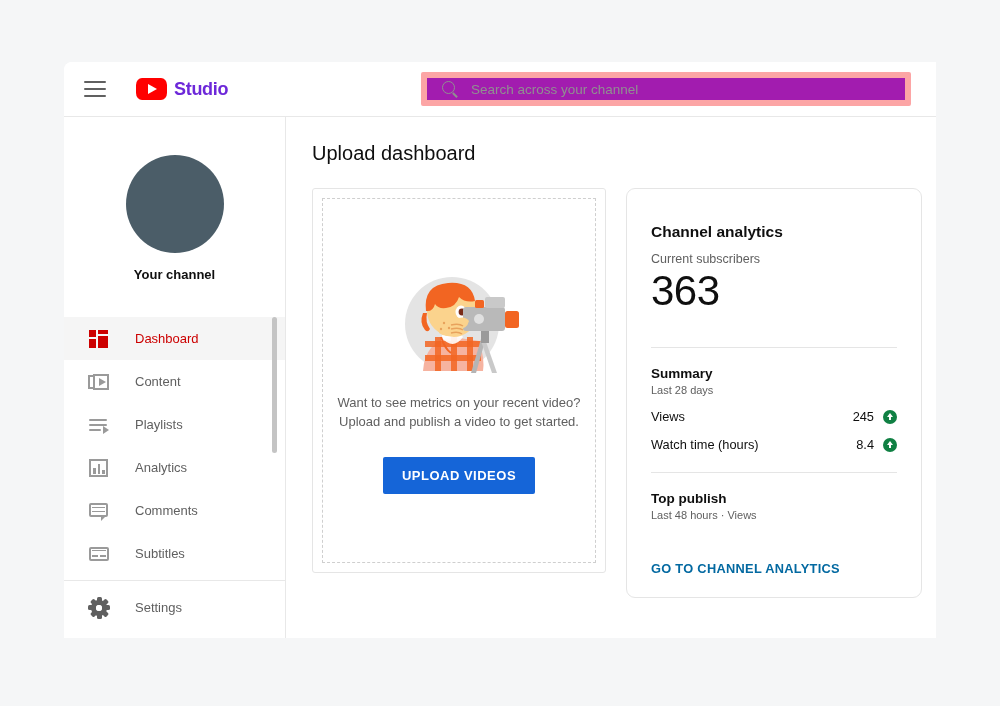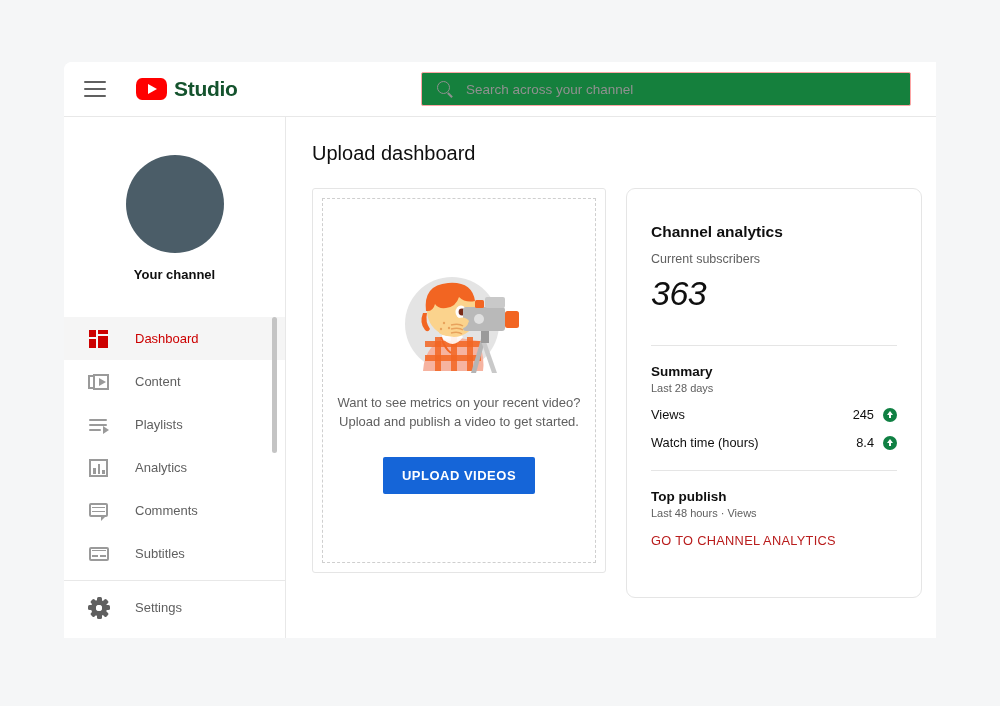--- a/index.html
+++ b/index.html
@@ -40,29 +40,29 @@
     width: 31px; height: 22px; background: #ff0000;
     border-radius: 6px/7px; position: relative; display: inline-block;
   }
   .yt-logo::after {
     content: ""; position: absolute; left: 12px; top: 6px;
     border-left: 9px solid #ffffff;
     border-top: 5px solid transparent;
     border-bottom: 5px solid transparent;
   }
   .brand-text {
-    margin-left: 7px; font-size: 21px; font-weight: bold;
-    color: #14532d; letter-spacing: -0.3px;
+    margin-left: 7px; font-size: 18px; font-weight: bold;
+    color: #6d28d9; letter-spacing: -0.3px;
   }
 
   .searchbox {
     position: absolute; left: 357px; top: 10px;
     width: 490px; height: 34px;
-    border: 1px solid #fca5a5; border-radius: 2px;
-    background: #15803d;
+    border: 6px solid #fca5a5; border-radius: 2px;
+    background: #a21caf;
     display: flex; align-items: center;
   }
   .search-icon { margin-left: 14px; width: 18px; height: 18px; position: relative; flex: none; }
   .search-icon::before {
     content: ""; position: absolute; left: 1px; top: 1px;
     width: 11px; height: 11px; border: 1.6px solid #909090; border-radius: 50%;
   }
   .search-icon::after {
     content: ""; position: absolute; left: 12px; top: 12px;
     width: 6px; height: 1.6px; background: #909090;
@@ -241,21 +241,21 @@
   }
 
   
   .card-analytics {
     width: 296px; height: 410px; margin-left: 20px;
     border: 1px solid #e5e5e5; border-radius: 9px;
     background: #ffffff; padding: 34px 24px;
   }
   .an-title { font-size: 15.5px; font-weight: bold; color: #0f0f0f; }
   .an-sub { margin-top: 11px; font-size: 12.5px; color: #606060; }
-  .an-big { margin-top: 8px; font-size: 34px; color: #0f0f0f; letter-spacing: -0.5px; font-style: italic; }
+  .an-big { margin-top: 1px; font-size: 42px; color: #0f0f0f; letter-spacing: -0.5px; }
   .hr { height: 1px; background: #e5e5e5; margin: 32px 0 0 0; }
 
   .sec-title { margin-top: 18px; font-size: 13.5px; font-weight: bold; color: #0f0f0f; }
   .sec-sub { margin-top: 3px; font-size: 11px; color: #606060; }
 
   .metric-row {
     margin-top: 13px; display: flex; align-items: center;
     font-size: 12.8px; color: #0f0f0f;
   }
   .metric-name { flex: 1; }
@@ -270,22 +270,22 @@
     border-left: 3.1px solid transparent;
     border-right: 3.1px solid transparent;
   }
   .badge-up::before {
     content: ""; position: absolute; left: 6.1px; top: 7px;
     width: 1.8px; height: 3.6px; background: #ffffff;
   }
 
   .hr2 { height: 1px; background: #e5e5e5; margin-top: 20px; }
   .link-analytics {
-    margin-top: 14px; display: inline-block;
-    font-size: 12.8px; font-weight: normal; color: #b91c1c;
+    margin-top: 40px; display: inline-block;
+    font-size: 12.8px; font-weight: bold; color: #0369a1;
     letter-spacing: 0.3px; cursor: pointer; text-decoration: none;
   }
 </style>
 </head>
 <body>
 
 <div class="page">
   <div class="window">
 
     <div class="header">

